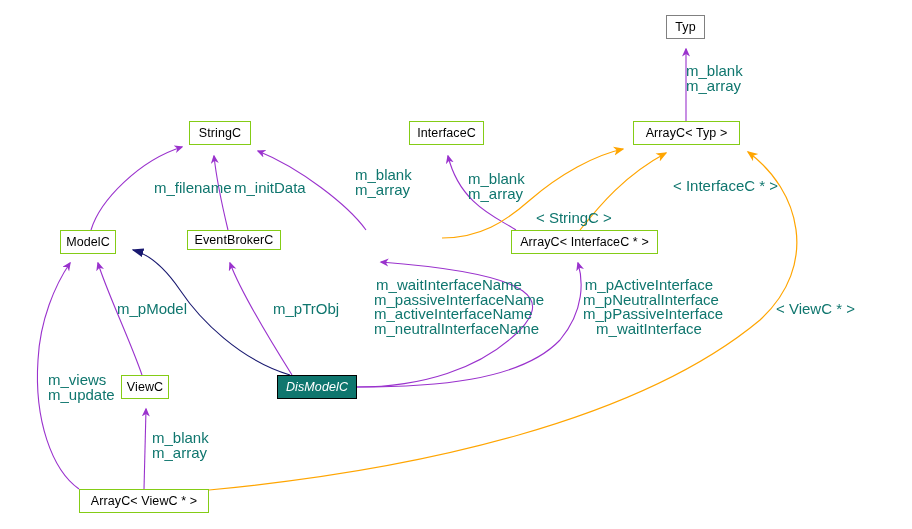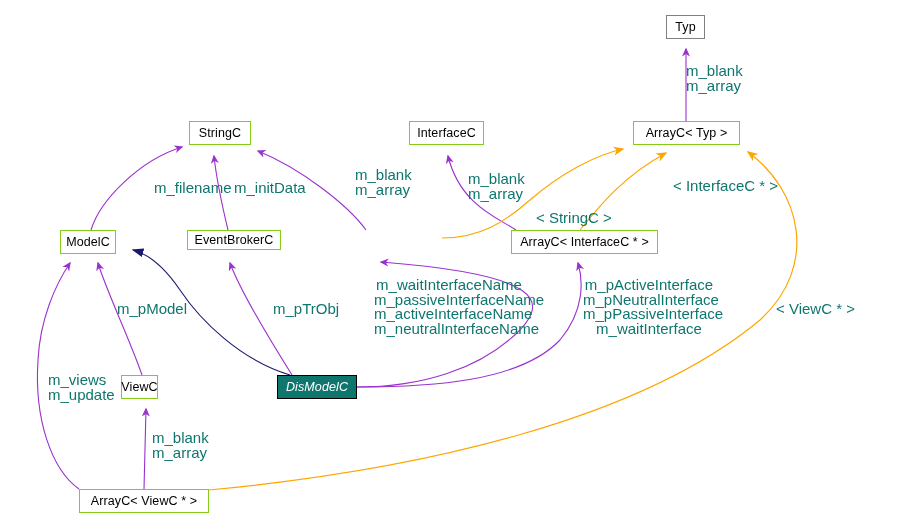--- a/index.html
+++ b/index.html
@@ -133,21 +133,21 @@
 
   <div class="node" style="left:187px; top:230px; width:94px; height:20px;">
     <span>EventBrokerC</span>
   </div>
 
 
   <div class="node" style="left:511px; top:230px; width:147px; height:24px;">
     <span>ArrayC&lt; InterfaceC * &gt;</span>
   </div>
 
-  <div class="node" style="left:121px; top:375px; width:37px; height:24px;">
+  <div class="node" style="left:121px; top:375px; width:48px; height:24px;">
     <span>ViewC</span>
   </div>
 
   <div class="node current" style="left:277px; top:375px; width:80px; height:24px;">
     <span>DisModelC</span>
   </div>
 
   <div class="node" style="left:79px; top:489px; width:130px; height:24px;">
     <span>ArrayC&lt; ViewC * &gt;</span>
   </div>

